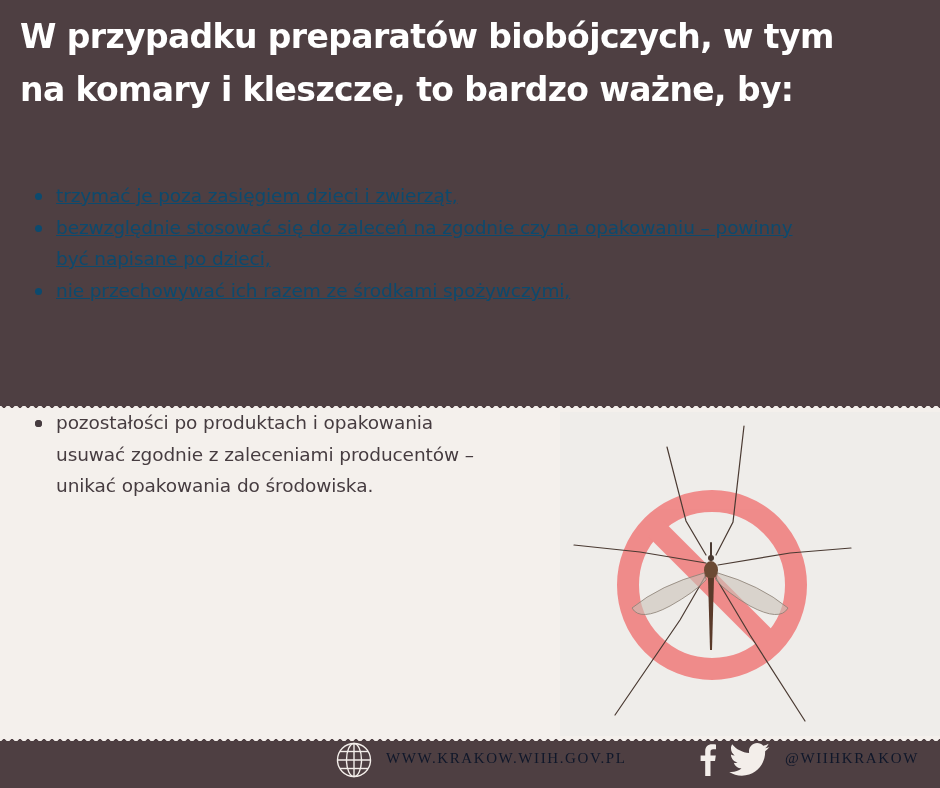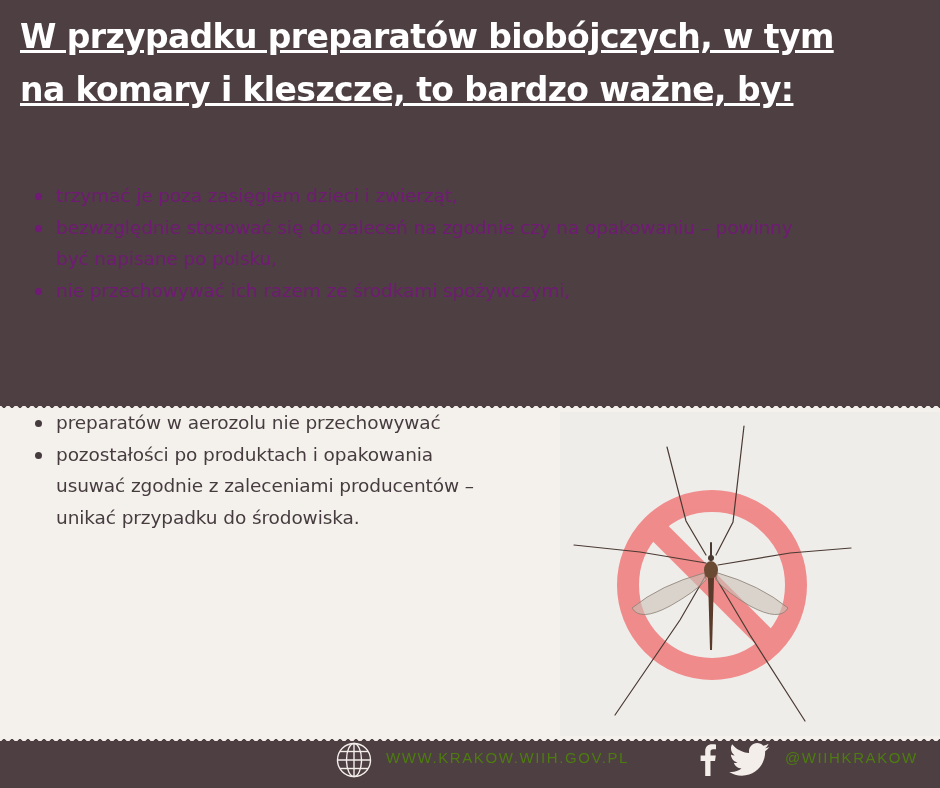--- a/index.html
+++ b/index.html
@@ -26,42 +26,42 @@
     .footer-band {
       position: absolute; left: 0; top: 741px; width: 940px; height: 47px;
       background: #4e3f42;
     }
     .title {
       position: absolute; left: 20px; top: 10px; width: 910px;
       color: #ffffff; font-family: "DejaVu Sans", sans-serif; font-weight: bold;
       font-size: 33px; line-height: 53px; letter-spacing: -0.6px;
       margin: 0;
     }
-    .title span { display: block; white-space: nowrap; text-decoration: underline; }
+    .title span { display: block; white-space: nowrap; }
     .list {
       position: absolute; left: 0; margin: 0; padding: 0; list-style: none;
       font-family: "DejaVu Sans", sans-serif; font-size: 18.5px; line-height: 31.5px;
       letter-spacing: -0.1px;
     }
-    .list.upper { top: 180px; color: #701a75; }
+    .list.upper { top: 180px; color: #0c4a6e; text-decoration: underline; }
     .list.lower { top: 407px; color: #463c40; }
     .list li {
       position: relative; padding-left: 56px; white-space: nowrap;
     }
     .list li .ln { display: block; }
     .list li::before {
       content: ""; position: absolute; left: 35px; top: 13px;
       width: 7px; height: 7px; border-radius: 50%;
       background: currentColor;
     }
     .illustration {
       position: absolute; left: 560px; top: 412px; width: 380px; height: 324px;
     }
     .footer-item {
-      position: absolute; color: #4d7c0f; font-family: Liberation Sans, sans-serif;
+      position: absolute; color: #0f172a; font-family: Liberation Serif, serif;
       font-size: 15px; letter-spacing: 1.6px; top: 746px; line-height: 24px;
     }
     .website { left: 386px; }
     .handle { left: 785px; }
     .icon { position: absolute; }
   </style>
 </head>
 <body>
 
 <div class="top-band"></div>
@@ -71,35 +71,34 @@
   <span>W przypadku preparatów biobójczych, w tym</span>
   <span>na komary i kleszcze, to bardzo ważne, by:</span>
 </h1>
 
 <ul class="list upper">
   <li>
     <span class="ln">trzymać je poza zasięgiem dzieci i zwierząt,</span>
   </li>
   <li>
     <span class="ln">bezwzględnie stosować się do zaleceń na zgodnie czy na opakowaniu – powinny</span>
-    <span class="ln">być napisane po polsku,</span>
+    <span class="ln">być napisane po dzieci,</span>
   </li>
   <li>
     <span class="ln">nie przechowywać ich razem ze środkami spożywczymi,</span>
   </li>
 </ul>
 
 <ul class="list lower">
   <li>
-    <span class="ln">preparatów w aerozolu nie przechowywać</span>
   </li>
   <li>
     <span class="ln">pozostałości po produktach i opakowania</span>
     <span class="ln">usuwać zgodnie z zaleceniami producentów –</span>
-    <span class="ln">unikać przypadku do środowiska.</span>
+    <span class="ln">unikać opakowania do środowiska.</span>
   </li>
 </ul>
 
 <svg class="illustration" viewBox="560 412 380 324" xmlns="http://www.w3.org/2000/svg">
   <rect x="560" y="412" width="380" height="324" fill="#efedea"></rect>
 
   <g opacity="0.85">
     <circle cx="712" cy="585" r="84" fill="none" stroke="#f07a7a" stroke-width="22"></circle>
     <line x1="656" y1="529" x2="768" y2="641" stroke="#f07a7a" stroke-width="22"></line>
   </g>

